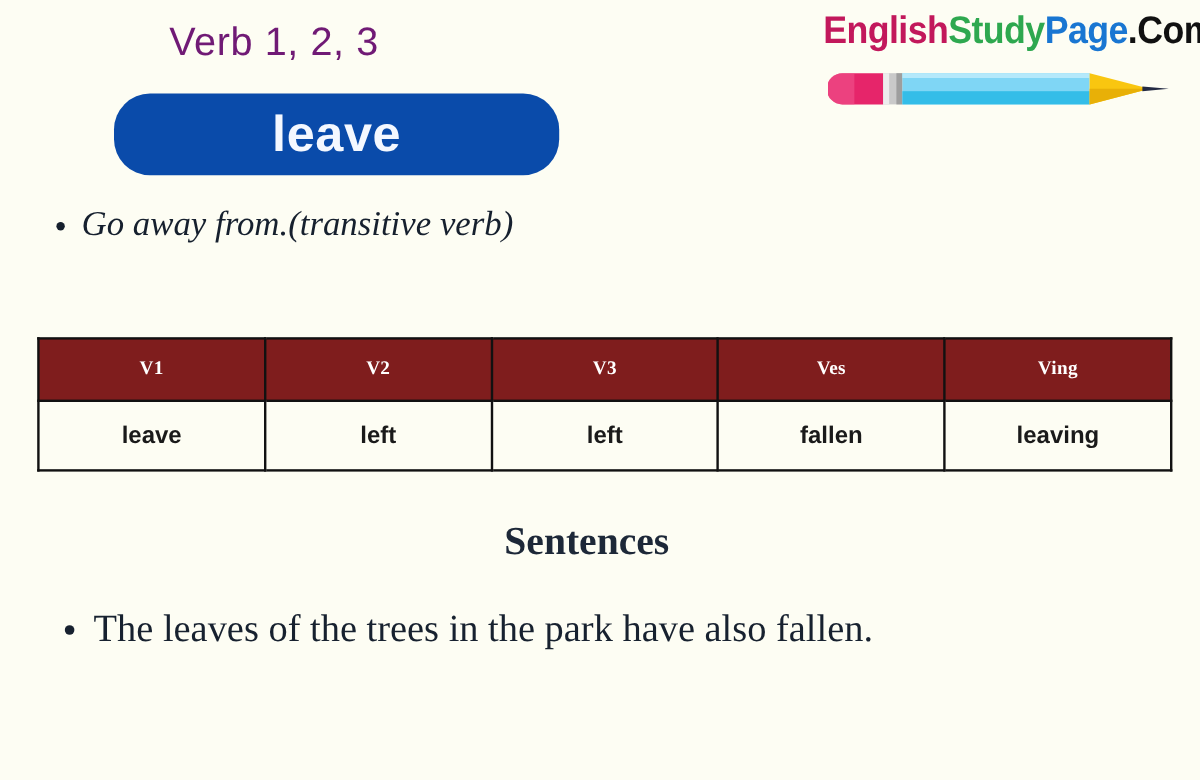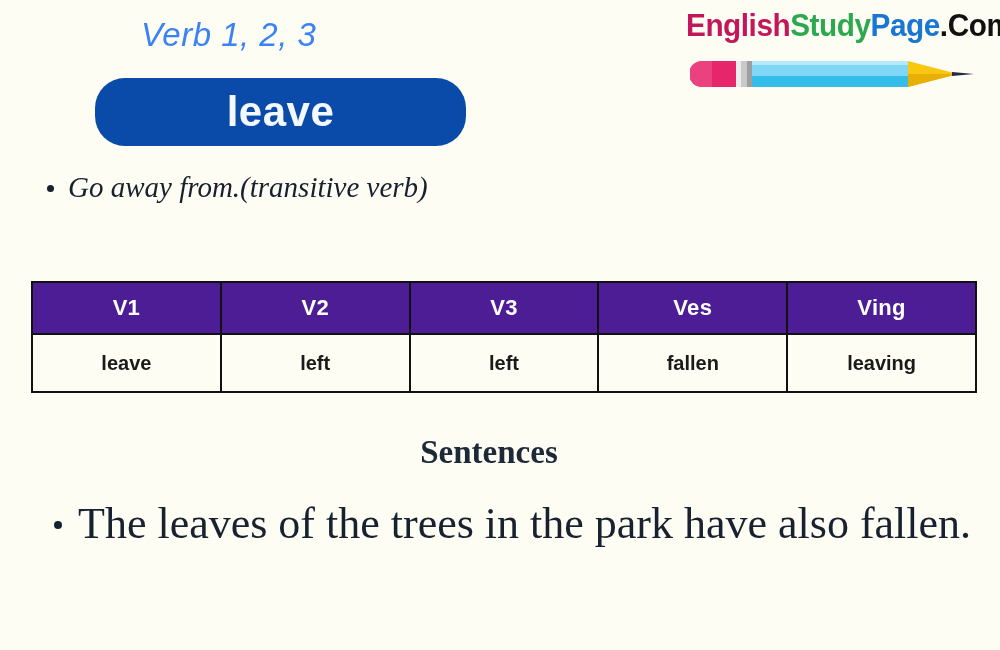--- a/index.html
+++ b/index.html
@@ -46,23 +46,22 @@
     width: 292px;
     height: 32px;
   }
 
   
   .verb-kicker {
     position: absolute;
     left: 141px;
     top: 16px;
     font-size: 33px;
-    font-style: italic;
     font-weight: normal;
-    color: #3b82f6;
+    color: #701a75;
     letter-spacing: 0.5px;
   }
   .verb-pill {
     position: absolute;
     left: 95px;
     top: 78px;
     width: 371px;
     height: 68px;
     background: #0a4baa;
     border-radius: 30px;
@@ -116,26 +115,27 @@
     border-collapse: collapse;
     table-layout: fixed;
   }
   .verb-table th,
   .verb-table td {
     border: 2px solid #111111;
     text-align: center;
     font-family: "Liberation Sans", sans-serif;
   }
   .verb-table th {
-    background: #4c1d95;
+    background: #7f1d1d;
     color: #ffffff;
-    font-size: 22px;
+    font-size: 16px;
     font-weight: bold;
     height: 48px;
     letter-spacing: 0.3px;
+    font-family: Liberation Serif, serif;
   }
   .verb-table td {
     background: #fdfdf3;
     color: #1a1a1a;
     font-size: 20px;
     font-weight: bold;
     height: 54px;
   }
 
   
@@ -155,21 +155,21 @@
     position: absolute;
     left: 44px;
     top: 492px;
     margin: 0;
     padding: 0 0 0 34px;
     list-style: none;
   }
   .sentences li {
     position: relative;
     font-family: "Liberation Serif", serif;
-    font-size: 44px;
+    font-size: 32px;
     line-height: 63px;
     color: #17212f;
     white-space: nowrap;
   }
   .sentences li::before {
     content: "";
     position: absolute;
     left: -24px;
     top: 29px;
     width: 8px;

